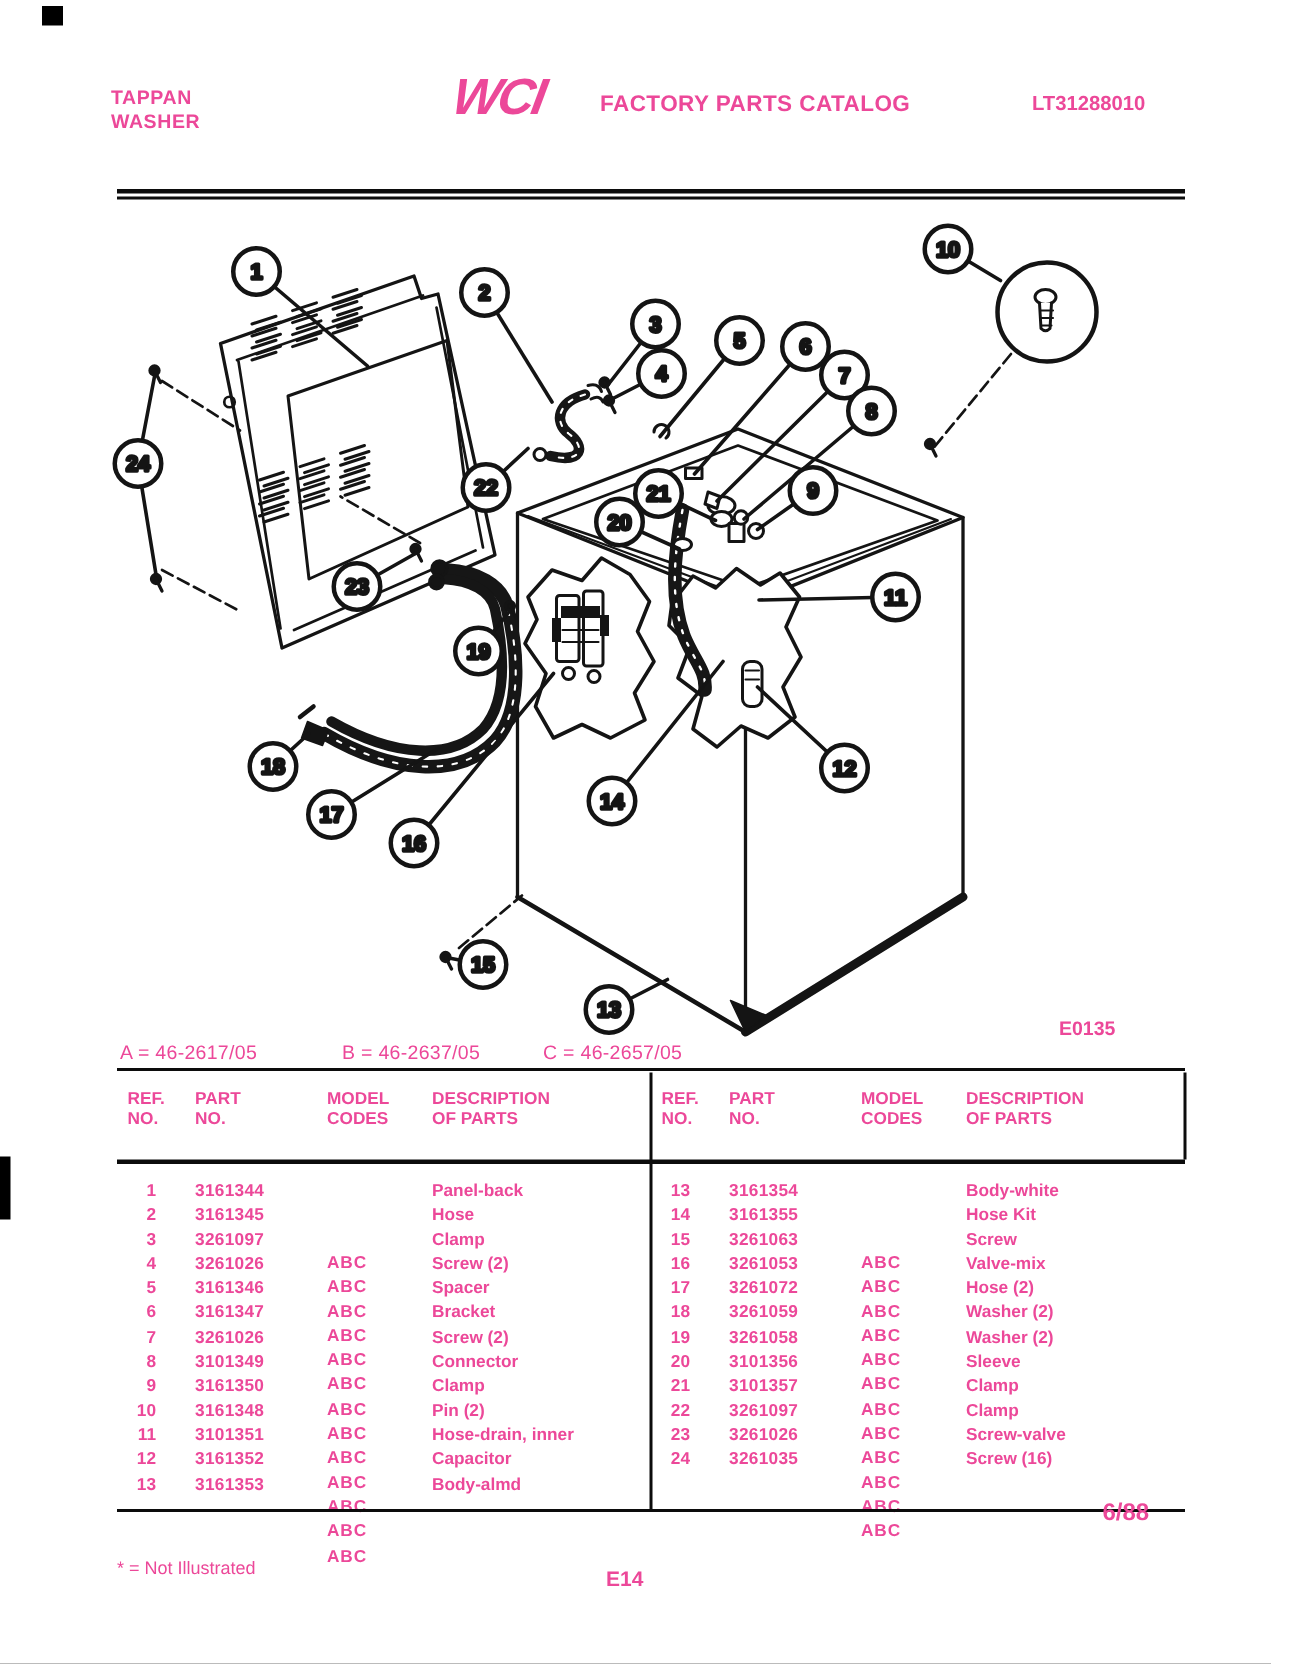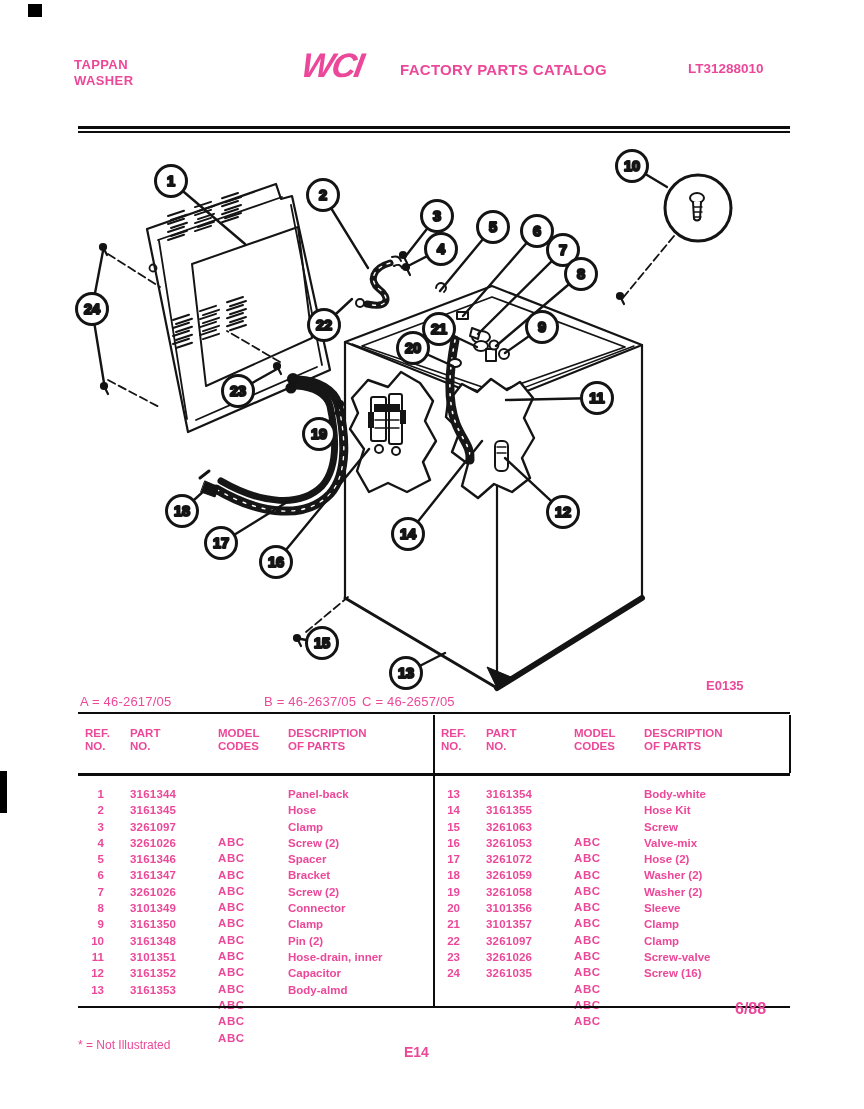--- a/index.html
+++ b/index.html
@@ -342,21 +342,21 @@
             <circle cx="92" cy="309" r="15.5" fill="#fff" stroke="#141414" stroke-width="3"></circle>
             <text x="92" y="314" text-anchor="middle" class="co-num">24</text>
           </g>
         </g>
     </g>
   </svg>
 
   <div class="abs fig-code">E0135</div>
 
   <div class="model-code" style="left:80px;">A = 46-2617/05</div>
-  <div class="model-code" style="left:228px;margin-left:36px;">B = 46-2637/05</div>
+  <div class="model-code" style="left:228px;">B = 46-2637/05</div>
   <div class="model-code" style="left:362px;">C = 46-2657/05</div>
   <div class="rule" style="left:78px;top:712px;width:712px;height:2px;"></div>
 
   <div class="tbl">
     <div class="thalf left">
       <div class="thead">
           <div class="th th0">
             <div>REF.</div>
             <div>NO.</div>
           </div>

